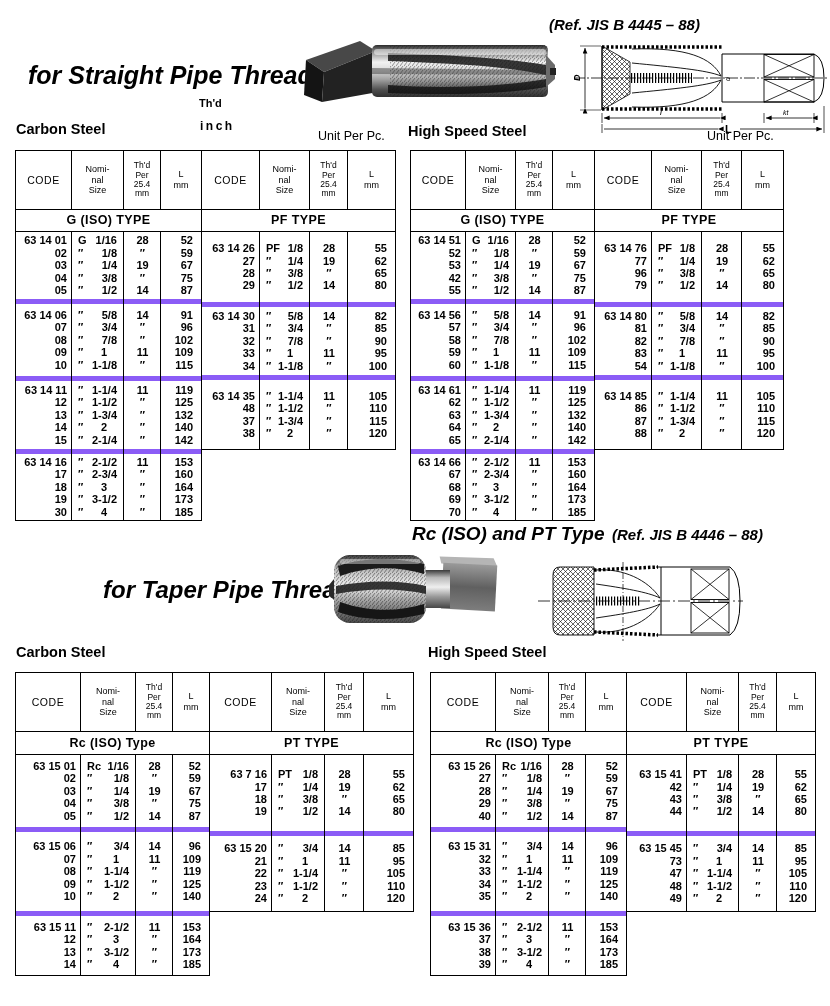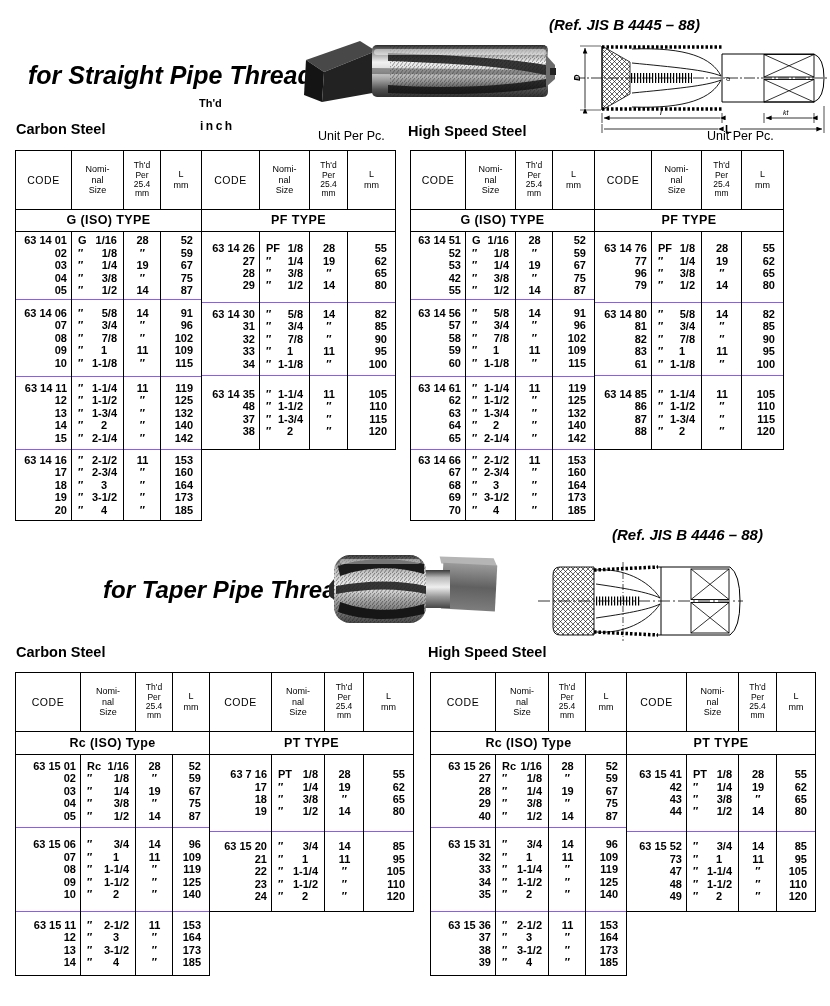--- a/index.html
+++ b/index.html
@@ -16,21 +16,21 @@
   .st-hc{display:flex;flex-direction:column;justify-content:center;align-items:center;
          font-size:9px;line-height:1.18;border-right:1px solid #000;box-sizing:border-box;text-align:center;}
   .st-hc:last-child{border-right:none;}
   .st-hc.codeh{font-size:10.5px;letter-spacing:.6px;}
   .st-hc.small{font-size:8.5px;line-height:1.1;}
   .st-band{text-align:center;font-weight:bold;font-size:12.5px;letter-spacing:.4px;
            border-top:1px solid #000;border-bottom:1px solid #000;}
   .st-data{position:relative;}
   .vline{position:absolute;top:0;bottom:0;width:1px;background:#000;}
   .st-block{display:flex;flex-direction:column;justify-content:center;box-sizing:border-box;}
-  .st-block + .st-block{border-top:1px solid #8b5cf6;}
+  .st-block + .st-block{border-top:5px solid #8b5cf6;}
   .st-row{display:flex;font-weight:bold;font-size:11px;line-height:12.4px;}
   .cc{text-align:right;padding-right:5px;box-sizing:border-box;white-space:pre;}
   .cs{display:flex;justify-content:space-between;padding:0 7px 0 6px;box-sizing:border-box;}
   .ct{text-align:center;box-sizing:border-box;}
   .cl{text-align:right;padding-right:8px;box-sizing:border-box;}
 </style>
 </head>
 <body>
 
 <div class="page">
@@ -322,21 +322,21 @@
           <div class="st-row">
             <div class="cc" style="width:56px">19</div>
             <div class="cs" style="width:52px">
               <span>″</span>
               <span style="">3-1/2</span>
             </div>
             <div class="ct" style="width:37px">″</div>
             <div class="cl" style="width:40px">173</div>
           </div>
           <div class="st-row">
-            <div class="cc" style="width:56px">20</div>
+            <div class="cc" style="width:56px">30</div>
             <div class="cs" style="width:52px">
               <span>″</span>
               <span style="padding-right:10px;">4</span>
             </div>
             <div class="ct" style="width:37px">″</div>
             <div class="cl" style="width:40px">185</div>
           </div>
         </div>
       </div>
     </div>
@@ -802,21 +802,21 @@
           <div class="st-row">
             <div class="cc" style="width:57px">83</div>
             <div class="cs" style="width:50px">
               <span>″</span>
               <span style="padding-right:10px;">1</span>
             </div>
             <div class="ct" style="width:40px">11</div>
             <div class="cl" style="width:41px">95</div>
           </div>
           <div class="st-row">
-            <div class="cc" style="width:57px">61</div>
+            <div class="cc" style="width:57px">54</div>
             <div class="cs" style="width:50px">
               <span>″</span>
               <span style="">1-1/8</span>
             </div>
             <div class="ct" style="width:40px">″</div>
             <div class="cl" style="width:41px">100</div>
           </div>
         </div>
         <div class="st-block" style="height:74px">
           <div class="st-row">
@@ -853,20 +853,21 @@
               <span style="padding-right:10px;">2</span>
             </div>
             <div class="ct" style="width:40px">″</div>
             <div class="cl" style="width:41px">120</div>
           </div>
         </div>
       </div>
     </div>
 
   <div class="abs title" style="left:103px;top:576px;font-size:24px;">for Taper Pipe Thread</div>
+  <div class="abs title" style="left:412px;top:523px;font-size:19px;">Rc (ISO) and PT Type</div>
   <div class="abs title" style="left:612px;top:526px;font-size:15px;">(Ref. JIS B 4446 – 88)</div>
 
   <div class="abs" style="left:328px;top:549px;">
     <svg width="178" height="80" viewBox="0 0 178 80">
       <defs>
         <linearGradient id="cyl2" x1="0" y1="0" x2="0" y2="1">
           <stop offset="0" stop-color="#3a3a3a"></stop>
             <stop offset="0.2" stop-color="#b9b9b9"></stop>
           <stop offset="0.45" stop-color="#efefef"></stop>
             <stop offset="0.7" stop-color="#9a9a9a"></stop>
@@ -1419,21 +1420,21 @@
             <div class="cs" style="width:52px">
               <span>″</span>
               <span style="">1/2</span>
             </div>
             <div class="ct" style="width:38px">14</div>
             <div class="cl" style="width:38px">80</div>
           </div>
         </div>
         <div class="st-block" style="height:80px">
           <div class="st-row">
-            <div class="cc" style="width:60px">63 15 52</div>
+            <div class="cc" style="width:60px">63 15 45</div>
             <div class="cs" style="width:52px">
               <span>″</span>
               <span style="">3/4</span>
             </div>
             <div class="ct" style="width:38px">14</div>
             <div class="cl" style="width:38px">85</div>
           </div>
           <div class="st-row">
             <div class="cc" style="width:60px">73</div>
             <div class="cs" style="width:52px">

